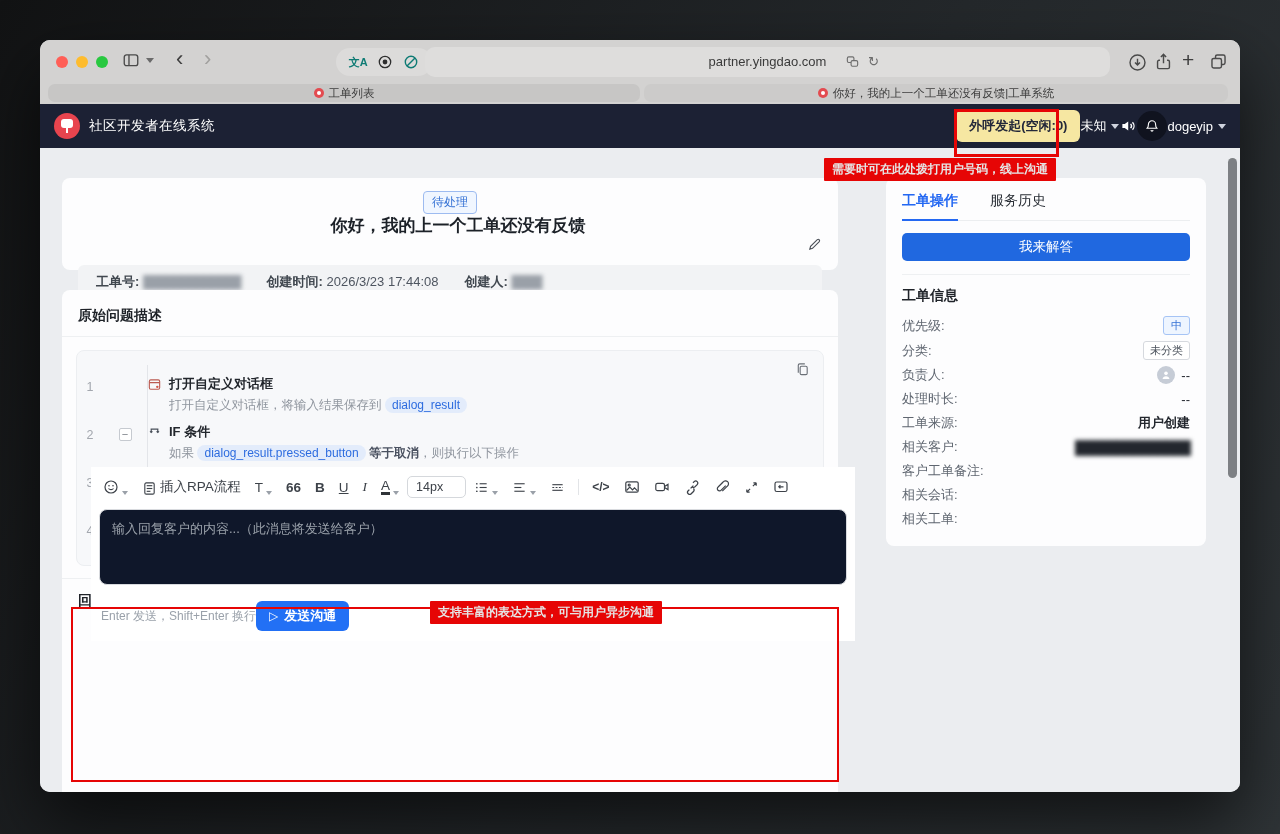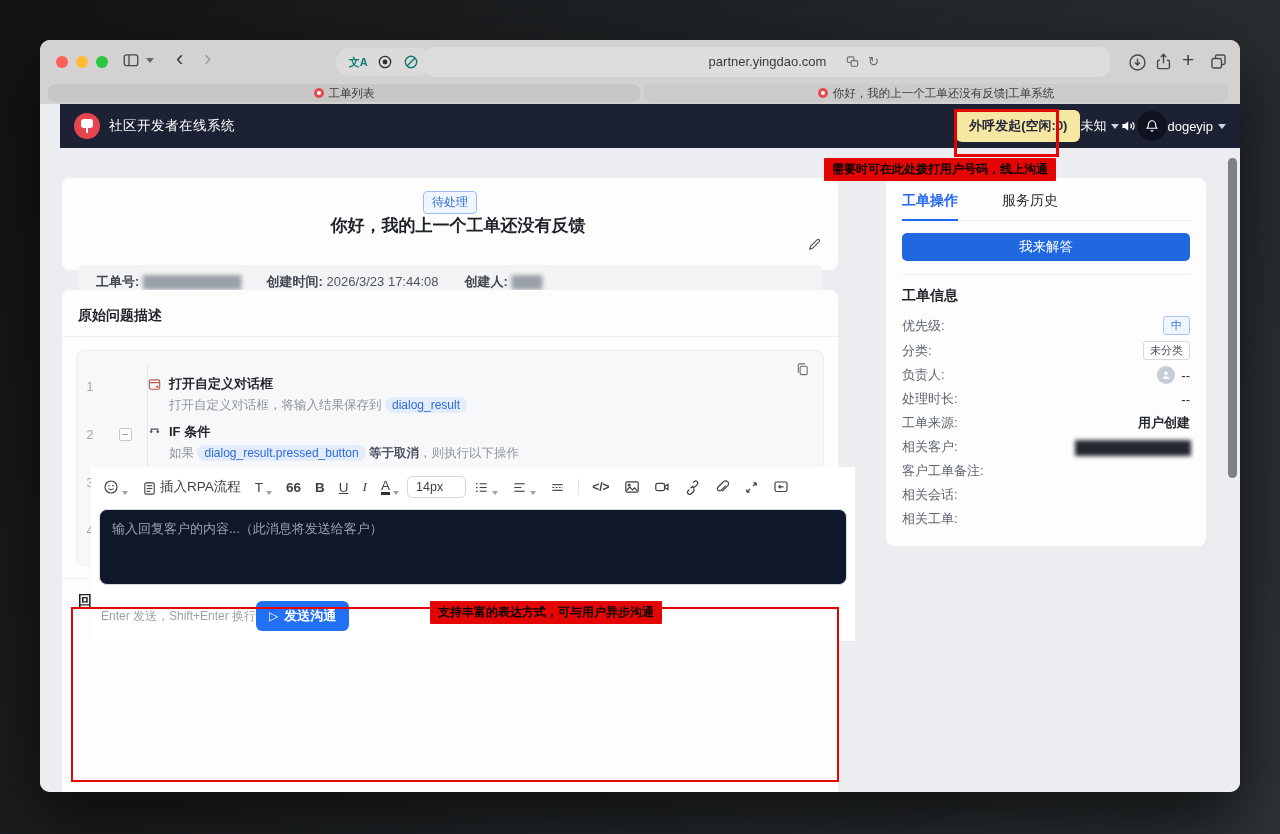--- a/index.html
+++ b/index.html
@@ -18,21 +18,21 @@
   .urltext { position:absolute; left:0; right:0; top:7px; text-align:center; font-size:13px; color:#3a3a3a; }
   .urlicons { position:absolute; left:420px; top:7px; display:flex; gap:8px; color:#6d6d6d; font-size:13px; align-items:center; }
   .tabstrip { position:absolute; left:0; top:44px; width:100%; height:20px; display:flex; gap:4px; padding:0 8px; }
   .tabpill { height:18px; border-radius:7px; display:flex; align-items:center; justify-content:center; gap:5px; font-size:11.5px; color:#3c3c3c; }
   .tab-a { width:592px; background:#c7c6c5; }
   .tab-b { width:584px; background:#cccbca; }
   .favicon { width:10px; height:10px; border-radius:50%; background:#e34b50; position:relative; flex:none; }
   .favicon::after { content:""; position:absolute; left:3px; top:3px; width:4px; height:4px; border-radius:50%; background:#fff; }
 
   
-  .navbar { position:relative; height:44px; background:#1c2134; display:flex; align-items:center; padding:0 14px; color:#fff;margin-left:20px; }
+  .navbar { position:relative; height:44px; background:#1c2134; display:flex; align-items:center; padding:0 14px; color:#fff; }
   .logo { width:26px; height:26px; border-radius:50%; background:#e8444e; position:relative; flex:none; }
   .logo::before { content:""; position:absolute; left:7px; top:6px; width:12px; height:9px; border-radius:3px; background:#fff; }
   .logo::after { content:""; position:absolute; left:12px; top:15px; width:2px; height:5px; background:#fff; }
   .brand { font-size:13.5px; margin-left:9px; letter-spacing:.5px; }
   .nav-right { position:absolute; right:14px; top:0; height:44px; display:flex; align-items:center; }
   .callbtn { background:#f6e7a2; color:#23283a; font-weight:bold; font-size:13px; padding:7px 13px; border-radius:6px; border:none; cursor:pointer; }
   .navdd { font-size:13px; display:flex; align-items:center; gap:5px; }
   .caret { width:0; height:0; border-left:4px solid transparent; border-right:4px solid transparent; border-top:5px solid #cfd3dd; display:inline-block; }
   .bellwrap { width:30px; height:30px; border-radius:50%; background:#10131f; display:flex; align-items:center; justify-content:center; }
 
@@ -85,41 +85,41 @@
   .tsep { width:1px; height:16px; background:#e2e4e7; margin:0 5px; }
   .ed-area { margin:4px 8px; height:76px; border:1px solid #d8dade; border-radius:8px; padding:10px 12px; font-size:13px; color:#9aa1aa; resize:none; width:calc(100% - 16px); background:#0f172a; outline:none; font-family:"Liberation Sans","DejaVu Sans",sans-serif; }
   .ed-area::placeholder { color:#9aa1aa; }
   .ed-foot { display:flex; align-items:center; padding:8px 10px 10px; }
   .hint { font-size:12px; color:#9aa1aa; }
   .sendbtn { background:#2270f5; color:#fff; border:none; border-radius:6px; font-size:13px; font-weight:bold; padding:6px 13px; display:flex; align-items:center; gap:6px; cursor:pointer; }
   .sendtri { font-size:12px; font-weight:normal; }
 
   
   .panel { position:absolute; left:846px; top:30px; width:320px; height:368px; padding:14px 16px; }
-  .ptabs { display:flex; gap:44px; border-bottom:1px solid #eceef0; }
+  .ptabs { display:flex; gap:32px; border-bottom:1px solid #eceef0; }
   .ptab { font-size:14px; padding-bottom:9px; color:#2a2f36; cursor:pointer; }
   .ptab.active { color:#2468f2; font-weight:bold; border-bottom:2px solid #2468f2; margin-bottom:-1px; }
   .answerbtn { margin-top:12px; width:100%; height:28px; background:#2068e0; border:none; border-radius:5px; color:#fff; font-size:13.5px; cursor:pointer; }
   .pdivider { height:1px; background:#eef0f2; margin:13px 0 12px; }
   .info-title { font-size:14px; font-weight:bold; color:#1f2329; margin-bottom:11px; }
   .irow { display:flex; align-items:center; justify-content:space-between; min-height:17px; margin-bottom:6px; }
   .ilabel { font-size:13px; color:#5f6670; flex:none; }
   .ival { font-size:13px; color:#23272e; text-align:right; }
   .ival.bold { font-weight:bold; }
   .b-mid { border:1px solid #a6c4f5; background:#eef5ff; color:#3370d4; font-size:11px; padding:1px 7px; border-radius:3px; }
   .b-none { border:1px solid #d6d9de; background:#fff; color:#4b525c; font-size:11px; padding:1px 6px; border-radius:3px; }
   .avwrap { display:flex; align-items:center; gap:6px; }
   .avatar { width:18px; height:18px; border-radius:50%; background:#c6ccd6; display:flex; align-items:center; justify-content:center; }
 
   .scrollthumb { position:absolute; left:1188px; top:10px; width:9px; height:320px; border-radius:5px; background:#7d8084; }
 
   
   .anno { position:absolute; z-index:50; pointer-events:none; }
   .anno-rect { border:3px solid #e60505; }
-  .anno-tip { background:#e60505; color:#000000; font-size:12px; font-weight:bold; padding:3px 8px; white-space:nowrap; border-radius:1px; }
+  .anno-tip { background:#e60505; color:#e5e5e5; font-size:12px; font-weight:bold; padding:3px 8px; white-space:nowrap; border-radius:1px; }
 
   svg { display:block; }
 </style>
 </head>
 <body>
 
 <div class="stage">
   <div class="window">
 
     <div class="chrome">

